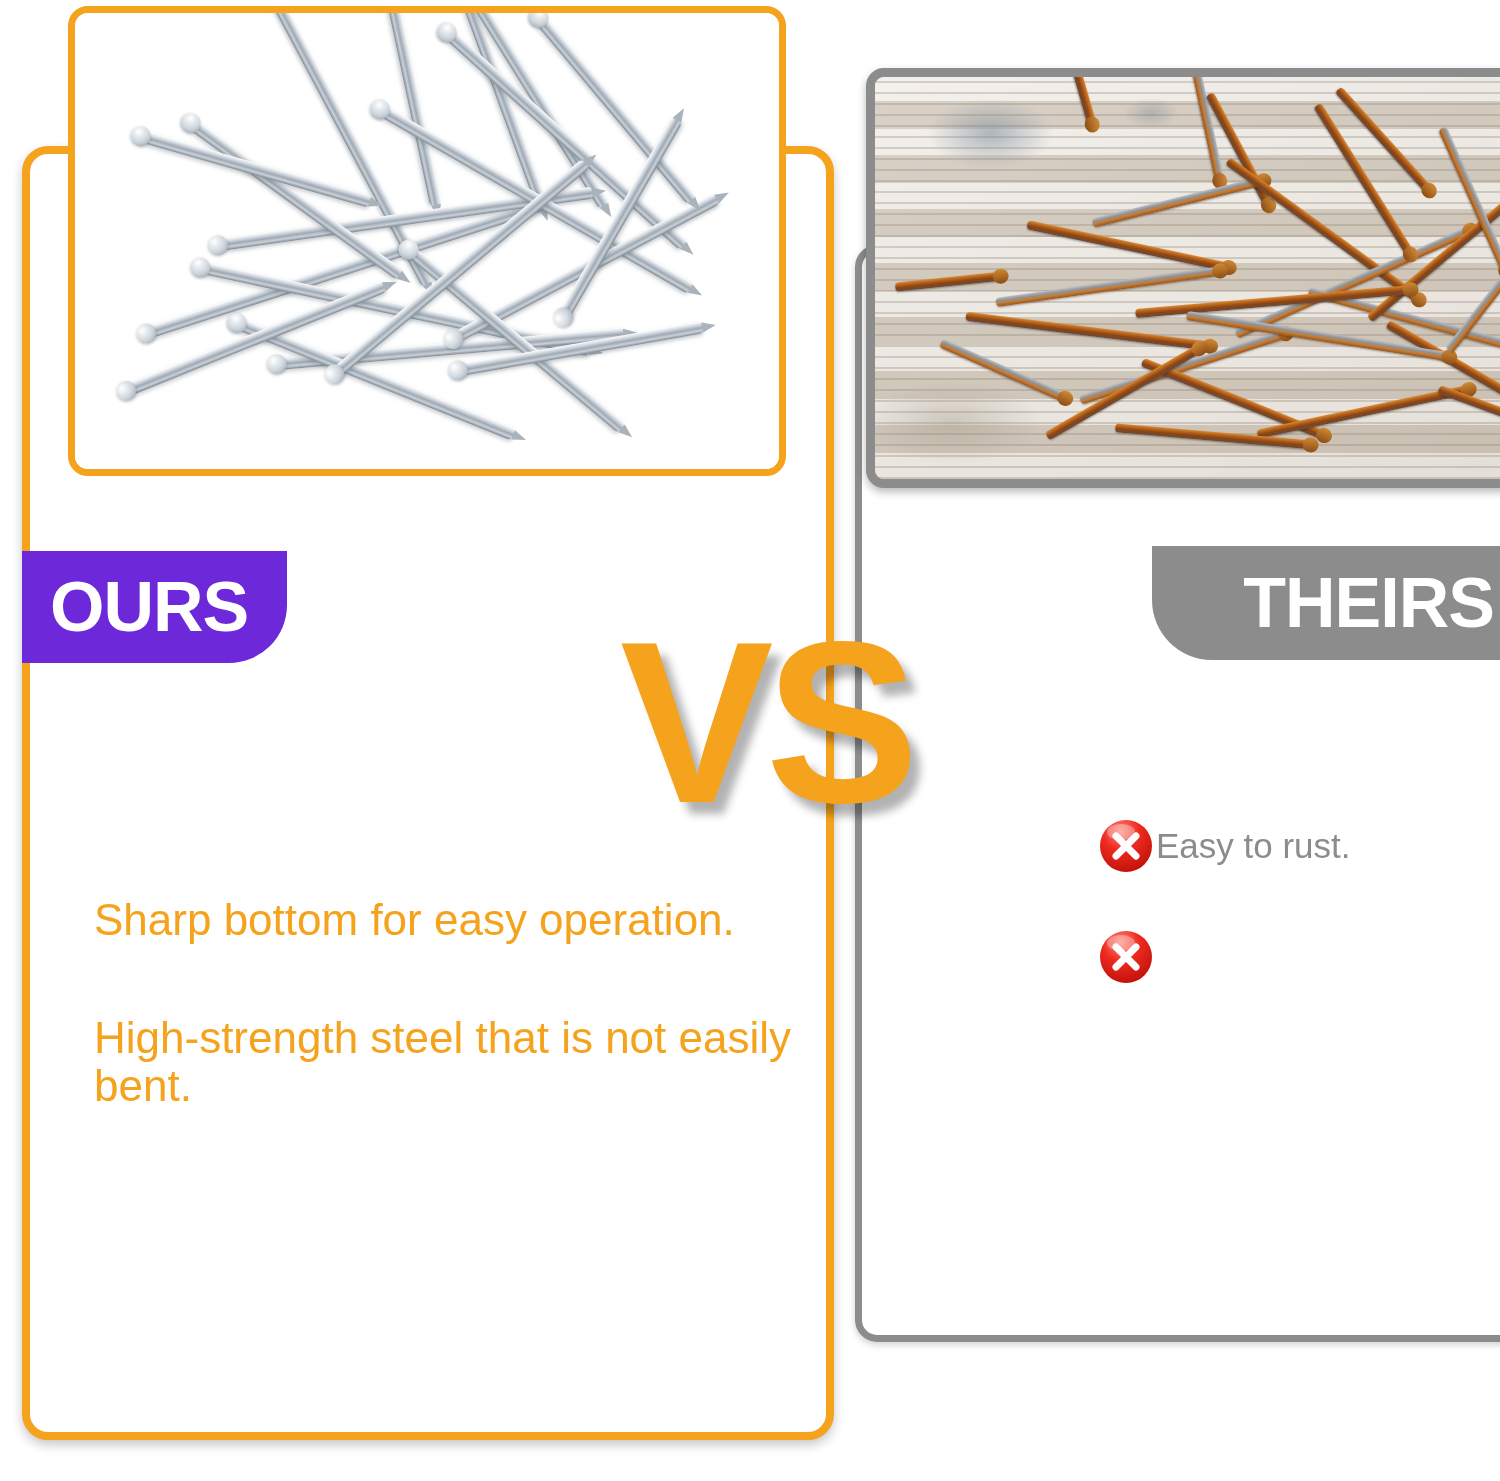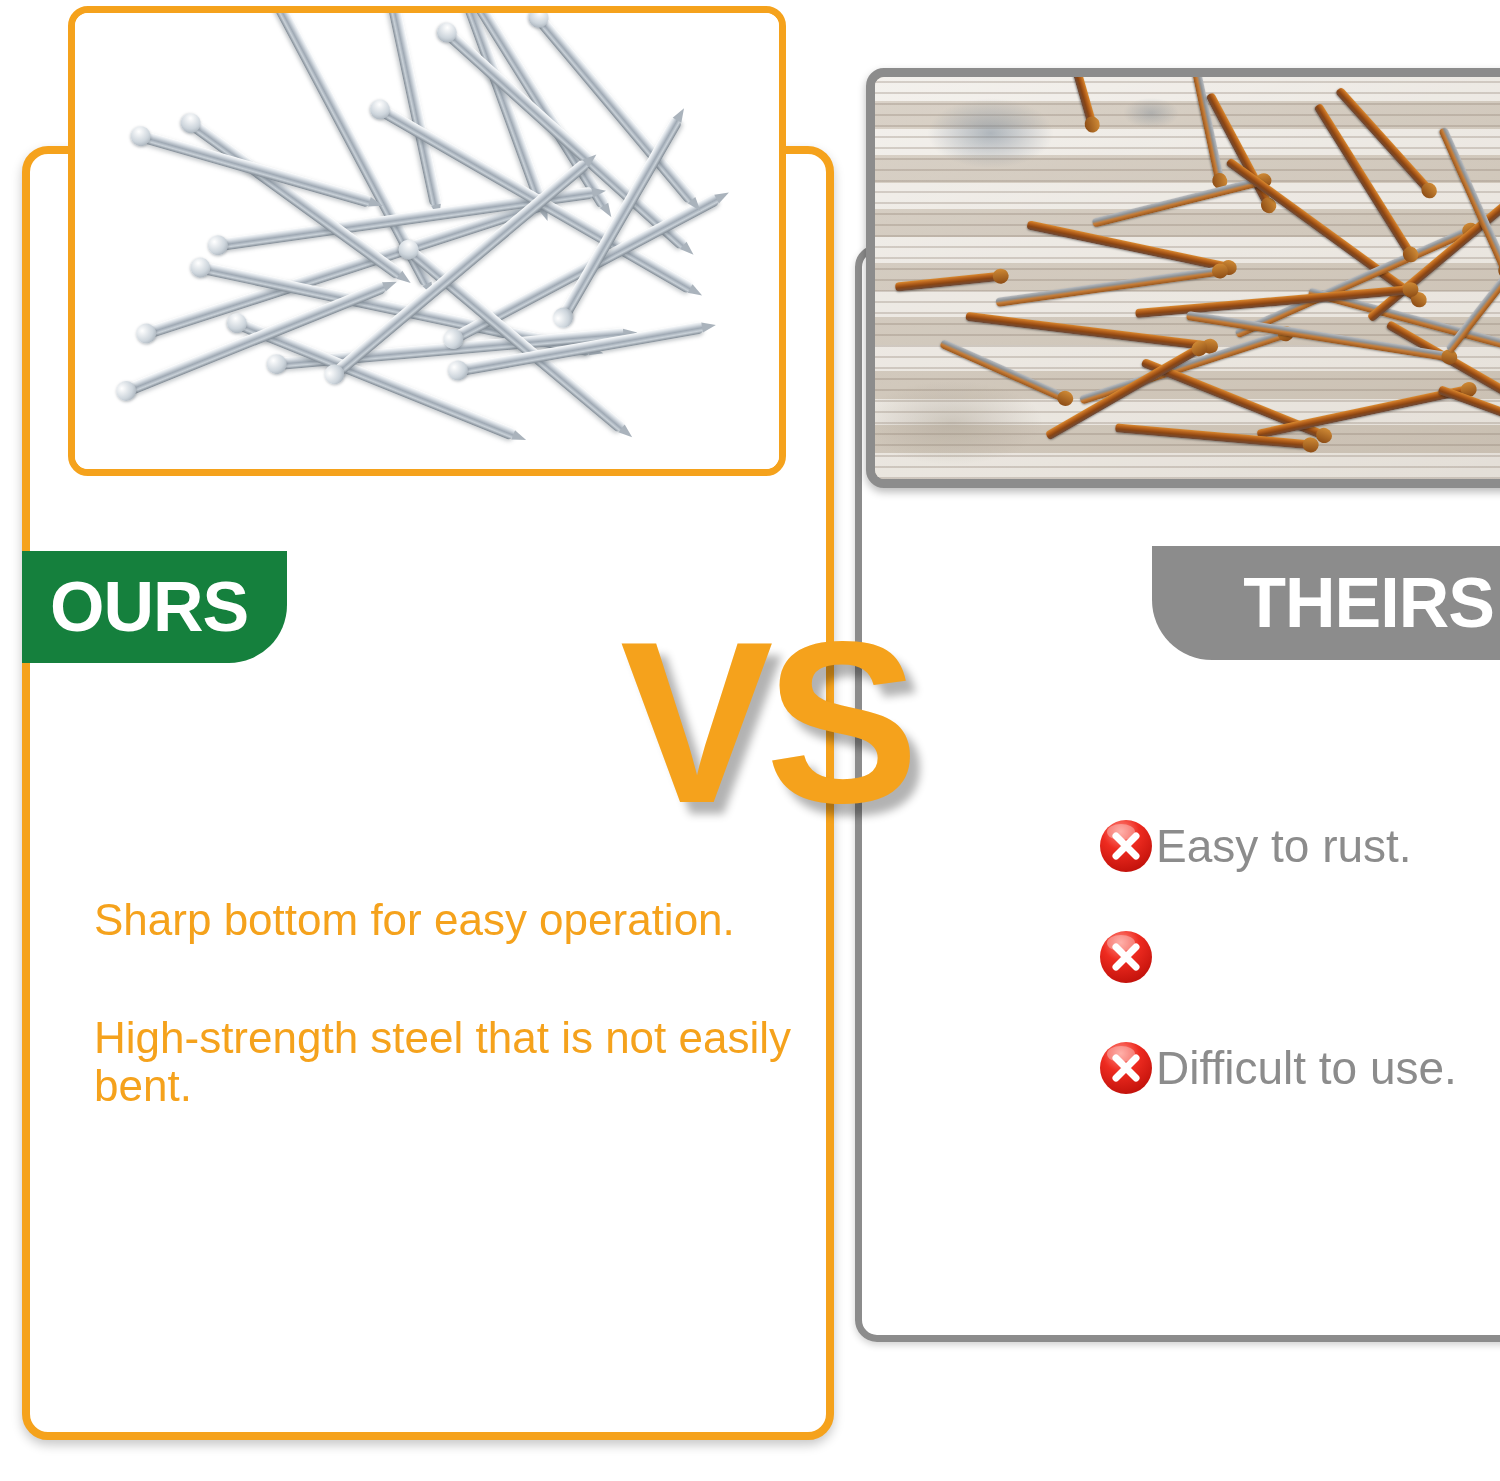--- a/index.html
+++ b/index.html
@@ -108,21 +108,21 @@
     border-left:14px solid #aab3bc;
     border-top:5px solid transparent;
     border-bottom:5px solid transparent;
   }
 
   
   .badge-ours {
     position: absolute;
     left: 22px; top: 551px;
     width: 265px; height: 112px;
-    background: #15803d;
+    background: #6d28d9;
     border-bottom-right-radius: 58px;
     display: flex; align-items: center;
     padding-left: 28px;
     z-index: 6;
   }
   .badge-ours span {
     color: #ffffff;
     font-size: 70px;
     font-weight: bold;
     letter-spacing: -1px;
@@ -199,21 +199,21 @@
     display: flex;
     align-items: center;
     margin-bottom: 55px;
     white-space: nowrap;
   }
   .con-item:last-child { margin-bottom: 0; }
   .x-icon { flex:0 0 auto; width: 56px; height: 56px; }
   .x-icon svg { display:block; width:56px; height:56px; }
   .con-text {
     color: #8c8c8c;
-    font-size: 46px;
+    font-size: 35px;
     line-height: 1.05;
     padding-left: 2px;
   }
 </style>
 </head>
 <body>
 
 <div id="stage">
 
   <div class="theirs-panel"></div>
@@ -339,26 +339,16 @@
     <div class="con-item">
       <span class="x-icon">
         <svg viewBox="0 0 56 56">
           <circle cx="28" cy="28" r="26" fill="url(#r1)"></circle>
           <ellipse cx="23" cy="14" rx="14" ry="8" fill="#ffffff" opacity="0.32"></ellipse>
           <path d="M18 18 L38 38 M38 18 L18 38" stroke="#ffffff" stroke-width="7" stroke-linecap="round"></path>
         </svg>
       </span>
     </div>
 
-    <div class="con-item">
-      <span class="x-icon">
-        <svg viewBox="0 0 56 56">
-          <circle cx="28" cy="28" r="26" fill="url(#r1)"></circle>
-          <ellipse cx="23" cy="14" rx="14" ry="8" fill="#ffffff" opacity="0.32"></ellipse>
-          <path d="M18 18 L38 38 M38 18 L18 38" stroke="#ffffff" stroke-width="7" stroke-linecap="round"></path>
-        </svg>
-      </span>
-      <span class="con-text">Difficult to use.</span>
-    </div>
 
   </div>
 
 </div>
 
 </body></html>

